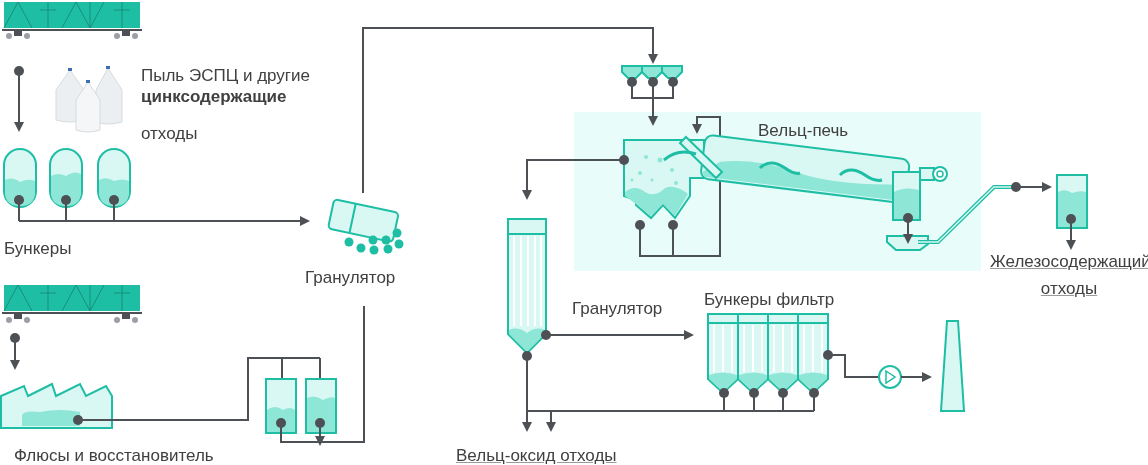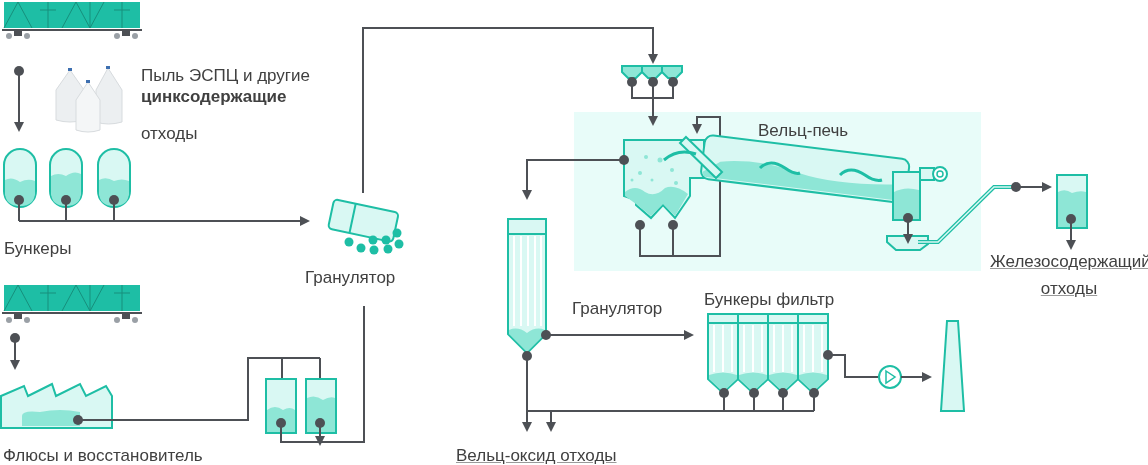--- a/index.html
+++ b/index.html
@@ -223,19 +223,19 @@
       <circle cx="320" cy="423" r="5" fill="#4d5055"></circle>
   </g>
   <path d="M281,423 L281,442 L364,442 L364,306 M320,423 L320,442" stroke="#4d5055" stroke-width="2" fill="none" marker-end="url(#arr)"></path>
 </svg>
 
 <div class="lbl" style="left:141px;top:66px;">Пыль ЭСПЦ и другие</div>
 <div class="lbl" style="left:141px;top:87px;font-weight:bold;">цинксодержащие</div>
 <div class="lbl" style="left:141px;top:124px;">отходы</div>
 <div class="lbl" style="left:4px;top:239px;">Бункеры</div>
 <div class="lbl" style="left:305px;top:268px;">Гранулятор</div>
-<div class="lbl" style="left:3px;top:446px;">Флюсы и восстановитель</div>
+<div class="lbl" style="left:14px;top:446px;">Флюсы и восстановитель</div>
 <div class="lbl" style="left:758px;top:121px;">Вельц-печь</div>
 <div class="lbl" style="left:572px;top:299px;">Гранулятор</div>
 <div class="lbl" style="left:704px;top:290px;">Бункеры фильтр</div>
 <div class="lbl ul" style="left:456px;top:446px;">Вельц-оксид отходы</div>
 <div class="lbl ul center" style="left:990px;top:252px;width:158px;">Железосодержащий</div>
 <div class="lbl ul center" style="left:990px;top:279px;width:158px;">отходы</div>
 
 </body></html>

